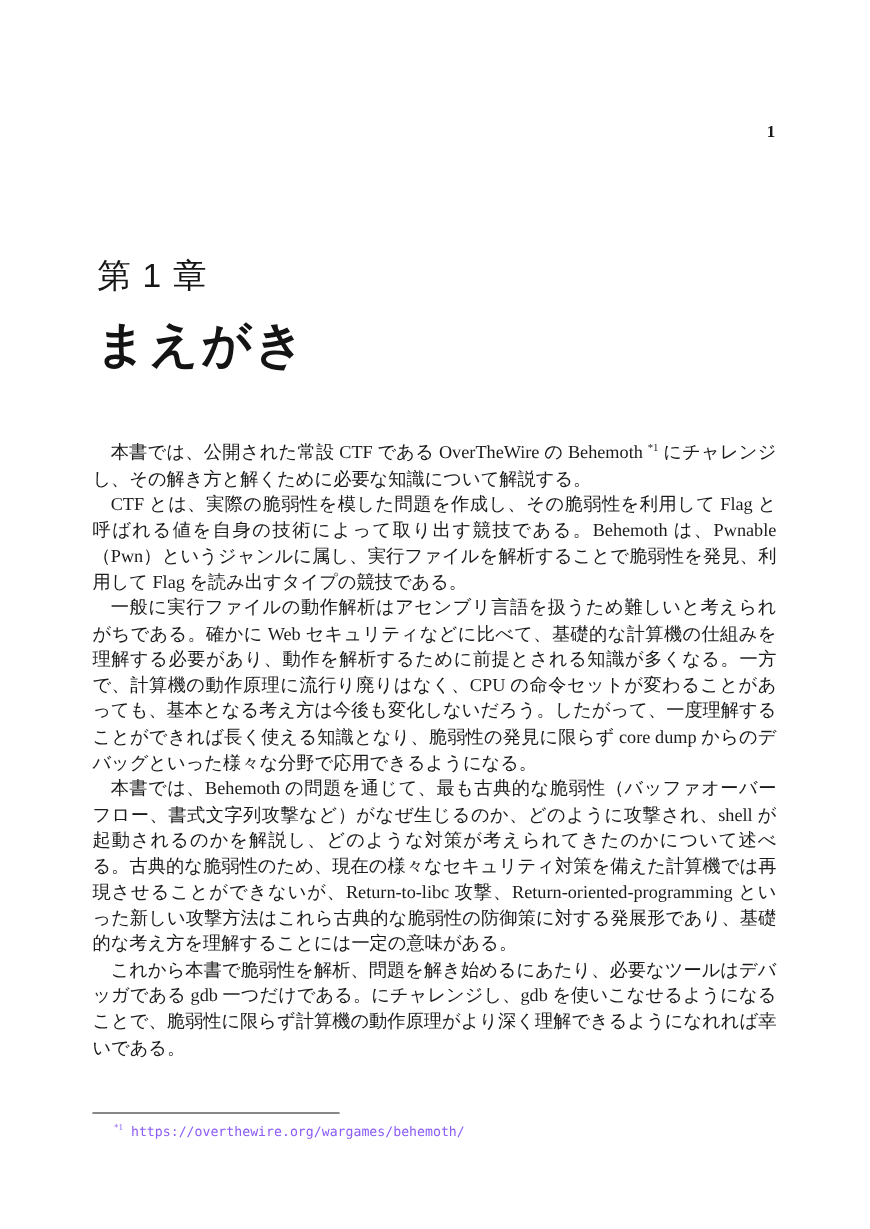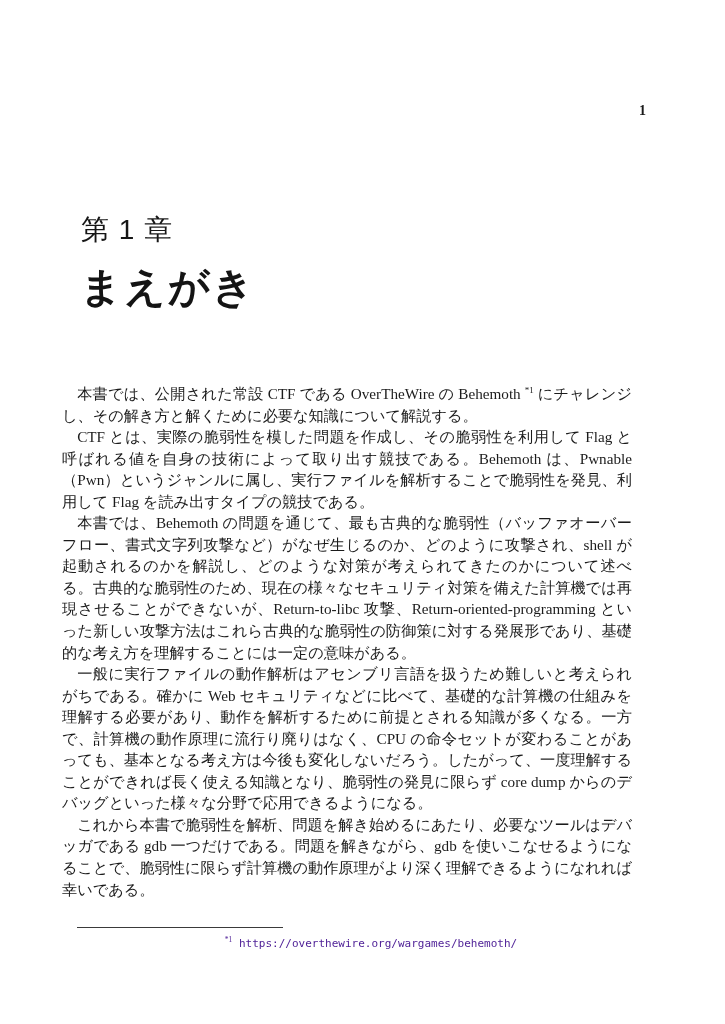--- a/index.html
+++ b/index.html
@@ -37,44 +37,42 @@
     top:260px;left:80px;
     margin:0;
     font-family:"Liberation Sans","DejaVu Sans",sans-serif;
     font-size:41px;
     font-weight:bold;
     letter-spacing:2px;
     color:#141414;
   }
   .body-text{
     position:absolute;
-    top:367px;left:62px;
+    top:367px;left:77px;
     width:570px;
     font-family:"Liberation Serif","DejaVu Serif",serif;
     font-size:15.2px;
     line-height:21.55px;
     text-align:justify;
     color:#1b1b1b;
-    margin-top:16px;
   }
   .body-text p{
     margin:0;
     text-indent:1em;
   }
   .fn-ref{
     font-size:9px;
     line-height:0;
     vertical-align:super;
   }
   .footnote{
     position:absolute;
     left:77px;top:927px;
     width:570px;
-    color:#4c1d95;
-    text-align:center;
+    color:#8b5cf6;
   }
   .fn-rule{
     width:206px;
     height:0;
     border-top:1px solid #3a3a3a;
     margin-bottom:7px;
   }
   .fn-line{
     padding-left:18px;
     font-family:"DejaVu Sans Mono","Liberation Mono",monospace;
@@ -94,23 +92,23 @@
 
   <div class="page-number">1</div>
 
   <div class="chapter-label">第 1 章</div>
 
   <h1 class="chapter-title">まえがき</h1>
 
   <div class="body-text">
     <p><span>本書では、公開された常設 CTF である OverTheWire の Behemoth </span><sup class="fn-ref">*1</sup><span> にチャレンジし、その解き方と解くために必要な知識について解説する。</span></p>
     <p>CTF とは、実際の脆弱性を模した問題を作成し、その脆弱性を利用して Flag と呼ばれる値を自身の技術によって取り出す競技である。Behemoth は、Pwnable（Pwn）というジャンルに属し、実行ファイルを解析することで脆弱性を発見、利用して Flag を読み出すタイプの競技である。</p>
+    <p>一般に実行ファイルの動作解析はアセンブリ言語を扱うため難しいと考えられがちである。確かに Web セキュリティなどに比べて、基礎的な計算機の仕組みを理解する必要があり、動作を解析するために前提とされる知識が多くなる。一方で、計算機の動作原理に流行り廃りはなく、CPU の命令セットが変わることがあっても、基本となる考え方は今後も変化しないだろう。したがって、一度理解することができれば長く使える知識となり、脆弱性の発見に限らず core dump からのデバッグといった様々な分野で応用できるようになる。</p>
     <p>本書では、Behemoth の問題を通じて、最も古典的な脆弱性（バッファオーバーフロー、書式文字列攻撃など）がなぜ生じるのか、どのように攻撃され、shell が起動されるのかを解説し、どのような対策が考えられてきたのかについて述べる。古典的な脆弱性のため、現在の様々なセキュリティ対策を備えた計算機では再現させることができないが、Return-to-libc 攻撃、Return-oriented-programming といった新しい攻撃方法はこれら古典的な脆弱性の防御策に対する発展形であり、基礎的な考え方を理解することには一定の意味がある。</p>
-    <p>一般に実行ファイルの動作解析はアセンブリ言語を扱うため難しいと考えられがちである。確かに Web セキュリティなどに比べて、基礎的な計算機の仕組みを理解する必要があり、動作を解析するために前提とされる知識が多くなる。一方で、計算機の動作原理に流行り廃りはなく、CPU の命令セットが変わることがあっても、基本となる考え方は今後も変化しないだろう。したがって、一度理解することができれば長く使える知識となり、脆弱性の発見に限らず core dump からのデバッグといった様々な分野で応用できるようになる。</p>
-    <p>これから本書で脆弱性を解析、問題を解き始めるにあたり、必要なツールはデバッガである gdb 一つだけである。問題を解きながら、gdb を使いこなせるようになることで、脆弱性に限らず計算機の動作原理がより深く理解できるようになれれば幸いである。</p>
+    <p>これから本書で脆弱性を解析、問題を解き始めるにあたり、必要なツールはデバッガである gdb 一つだけである。にチャレンジし、gdb を使いこなせるようになることで、脆弱性に限らず計算機の動作原理がより深く理解できるようになれれば幸いである。</p>
   </div>
 
   <div class="footnote">
     <div class="fn-rule"></div>
     <div class="fn-line"><sup class="fn-marker">*1</sup> <span>https://overthewire.org/wargames/behemoth/</span></div>
   </div>
 
 </div>
 
 </body></html>

